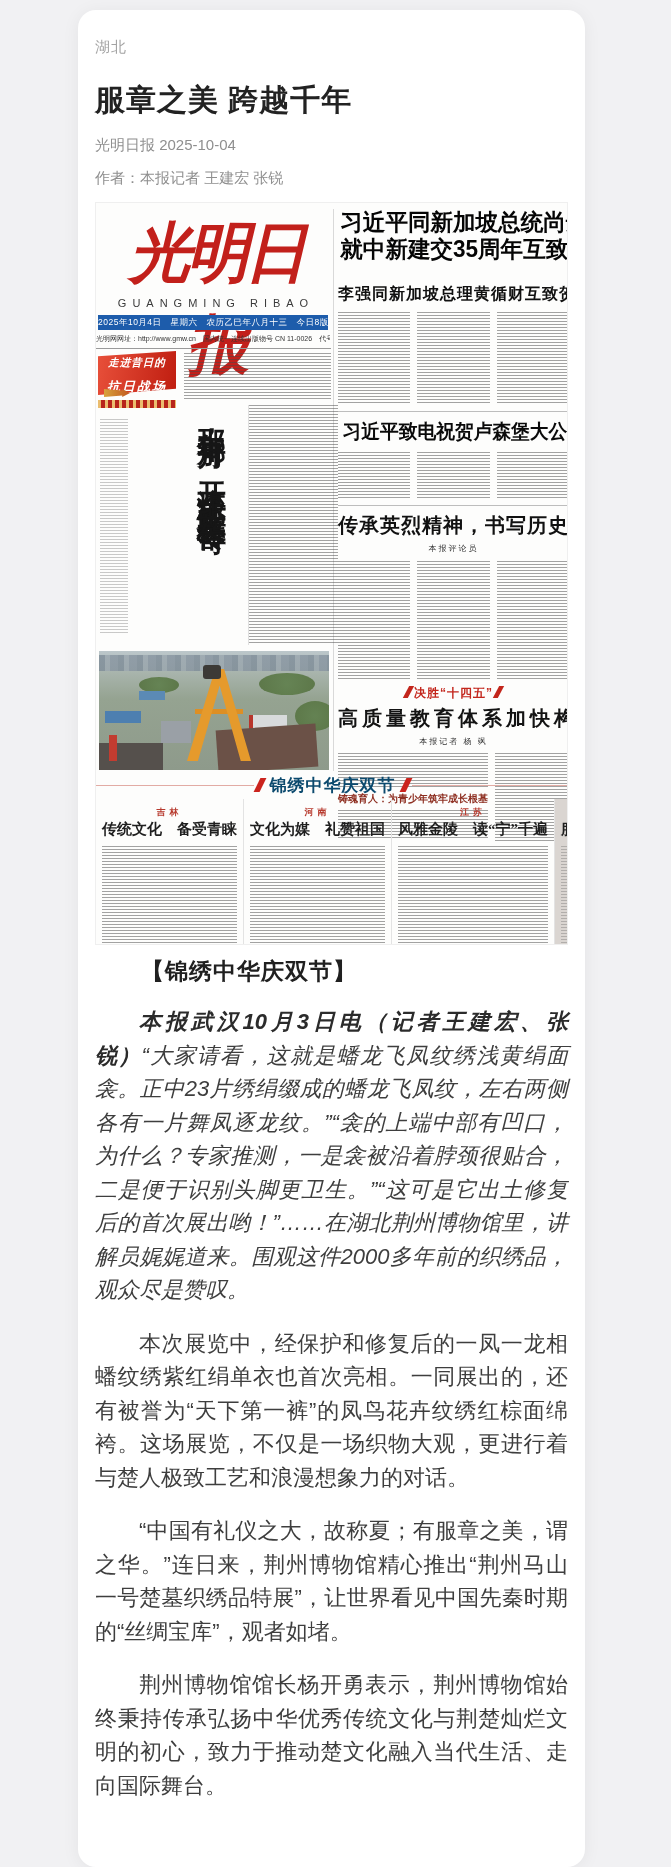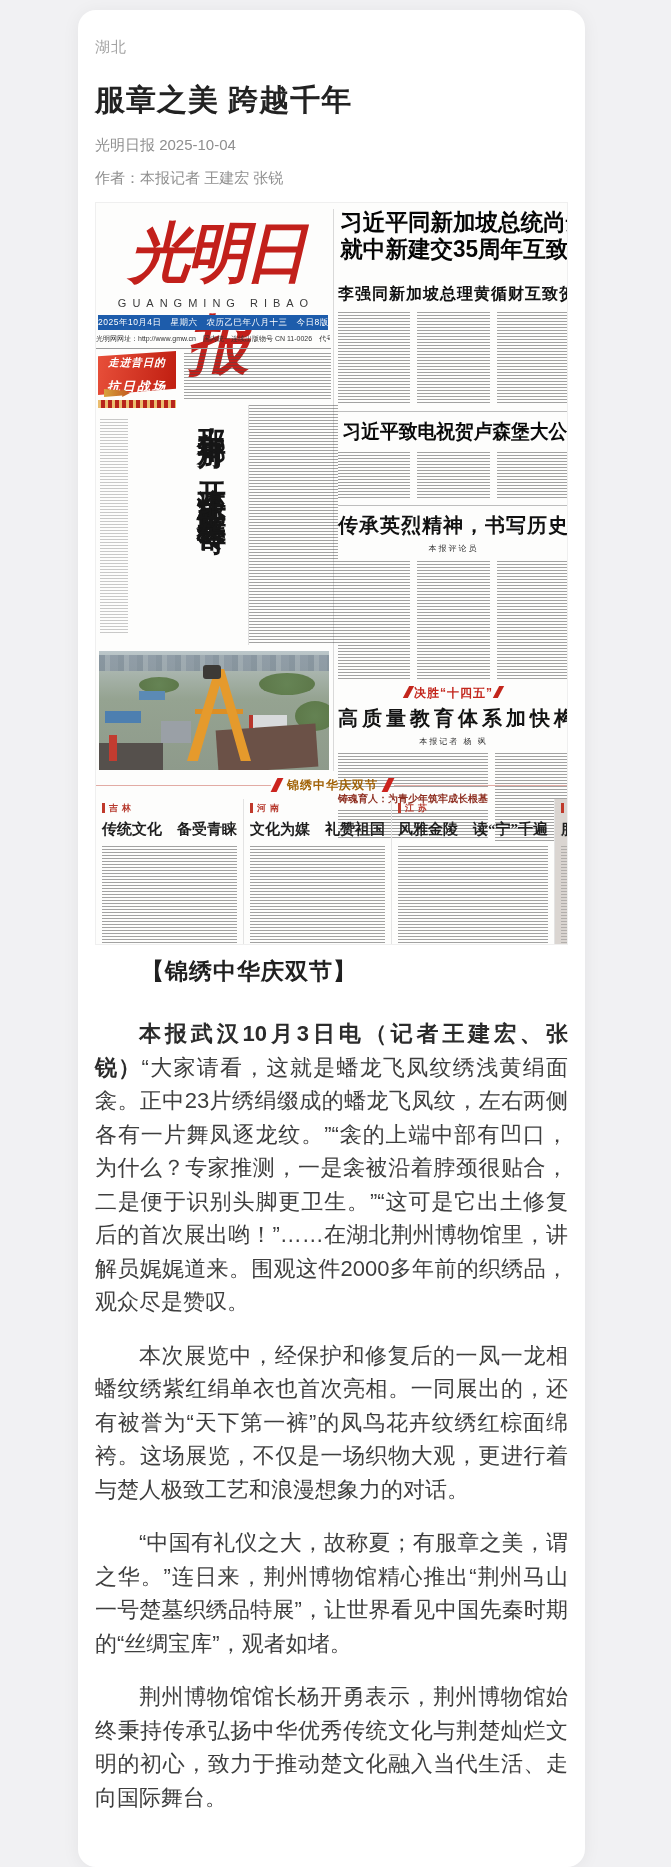--- a/index.html
+++ b/index.html
@@ -119,41 +119,41 @@
   .sl{display:inline-block;width:5px;height:12px;background:#c3261c;transform:skewX(-28deg);margin:0 3px;vertical-align:-1px;}
   .eduh{font-family:"Liberation Serif","DejaVu Serif",serif;font-size:20px;font-weight:bold;color:#131313;text-align:center;letter-spacing:4px;white-space:nowrap;margin-top:3px;}
   .edurow{display:flex;gap:7px;margin-top:6px;}
   .educol{flex:1;display:flex;flex-direction:column;}
   .crosshead{font-size:10px;font-weight:bold;color:#8d2e20;margin:5px 0 4px;white-space:nowrap;letter-spacing:0;}
 
   
   .banner{position:absolute;left:0;top:572px;width:473px;height:20px;display:flex;align-items:center;}
   .bline{flex:1;height:1px;background:#e2aba4;}
   .bsl{width:6px;height:14px;background:#cb241e;transform:skewX(-26deg);margin:0 3px;}
-  .btext{color:#a16207;font-weight:bold;font-size:12px;letter-spacing:1px;margin:8px 4px;white-space:nowrap;}
+  .btext{color:#0c4a6e;font-weight:bold;font-size:17px;letter-spacing:1px;margin:8px 4px;white-space:nowrap;}
 
   
   .colrow{position:absolute;left:0;top:596px;width:473px;height:147px;display:flex;}
   .ncol{flex:1;padding:3px 6px 4px;box-sizing:border-box;border-right:1px solid #e3e3e3;position:relative;}
   .ncol:last-child{border-right:none;}
   .ncol.hl{background:#dad5d1;}
-  .regline{display:flex;align-items:center;gap:4px;height:12px;}
+  .regline{display:flex;align-items:center;gap:4px;height:12px;flex-direction:column;}
   .rbar{width:3px;height:10px;background:#c0392b;}
   .rname{color:#b73a2e;font-size:9px;font-weight:bold;font-family:"Liberation Serif","DejaVu Serif",serif;letter-spacing:4px;}
   .chead{font-family:"Liberation Serif","DejaVu Serif",serif;font-weight:bold;font-size:15px;color:#1f1f1f;text-align:center;margin:6px 0 7px;white-space:nowrap;letter-spacing:0;}
   .colfk{height:102px;}
 
   
   .section-h{font-size:23px;font-weight:bold;color:#202020;margin:11px 0 0;text-indent:2em;letter-spacing:1px;}
   .para{
     font-size:22px;line-height:33.5px;color:#3e3e3e;
     text-align:justify;text-indent:2em;margin:20px 0 0;
   }
   .para .lead-bold{font-weight:bold;color:#2b2b2b;}
-  .para:first-of-type{margin-top:30px;}
+  .para:first-of-type{margin-top:18px;font-style:italic;}
 </style>
 </head>
 <body>
 
 <div class="card">
 
   <div class="category">湖北</div>
   <h1 class="title">服章之美 跨越千年</h1>
   <div class="meta">光明日报 2025-10-04</div>
   <div class="meta author">作者：本报记者 王建宏 张锐</div>

